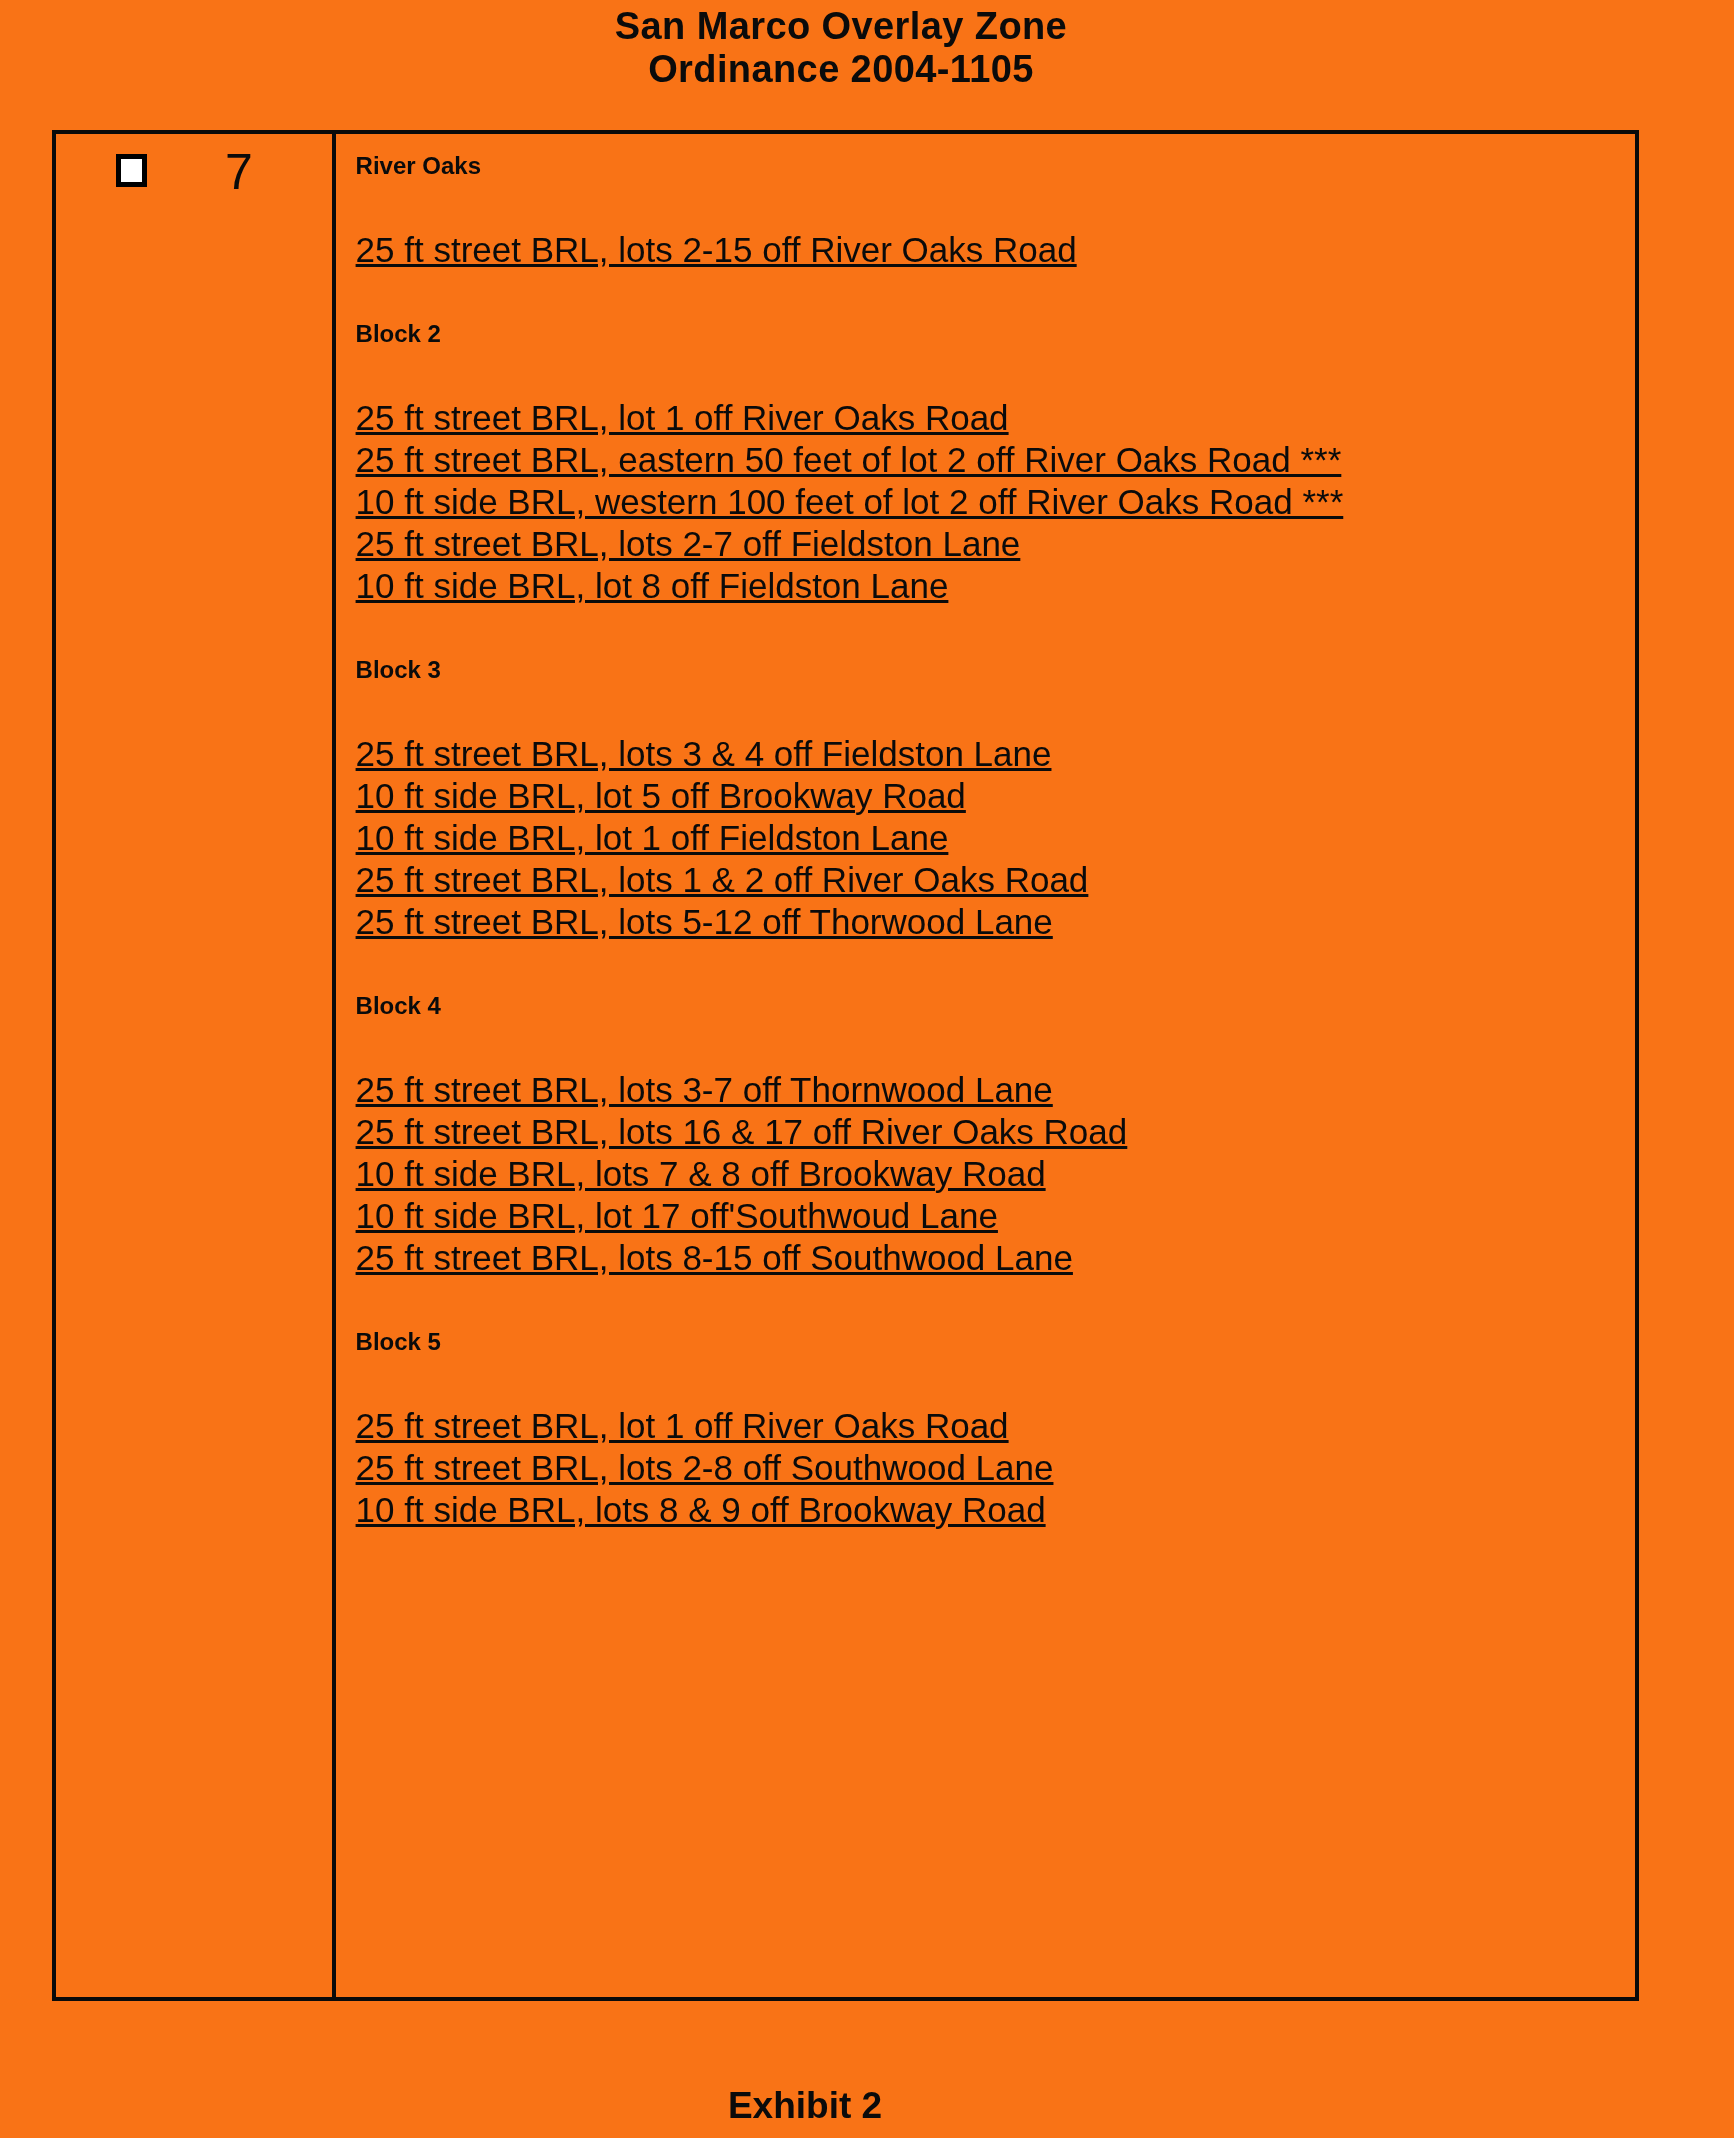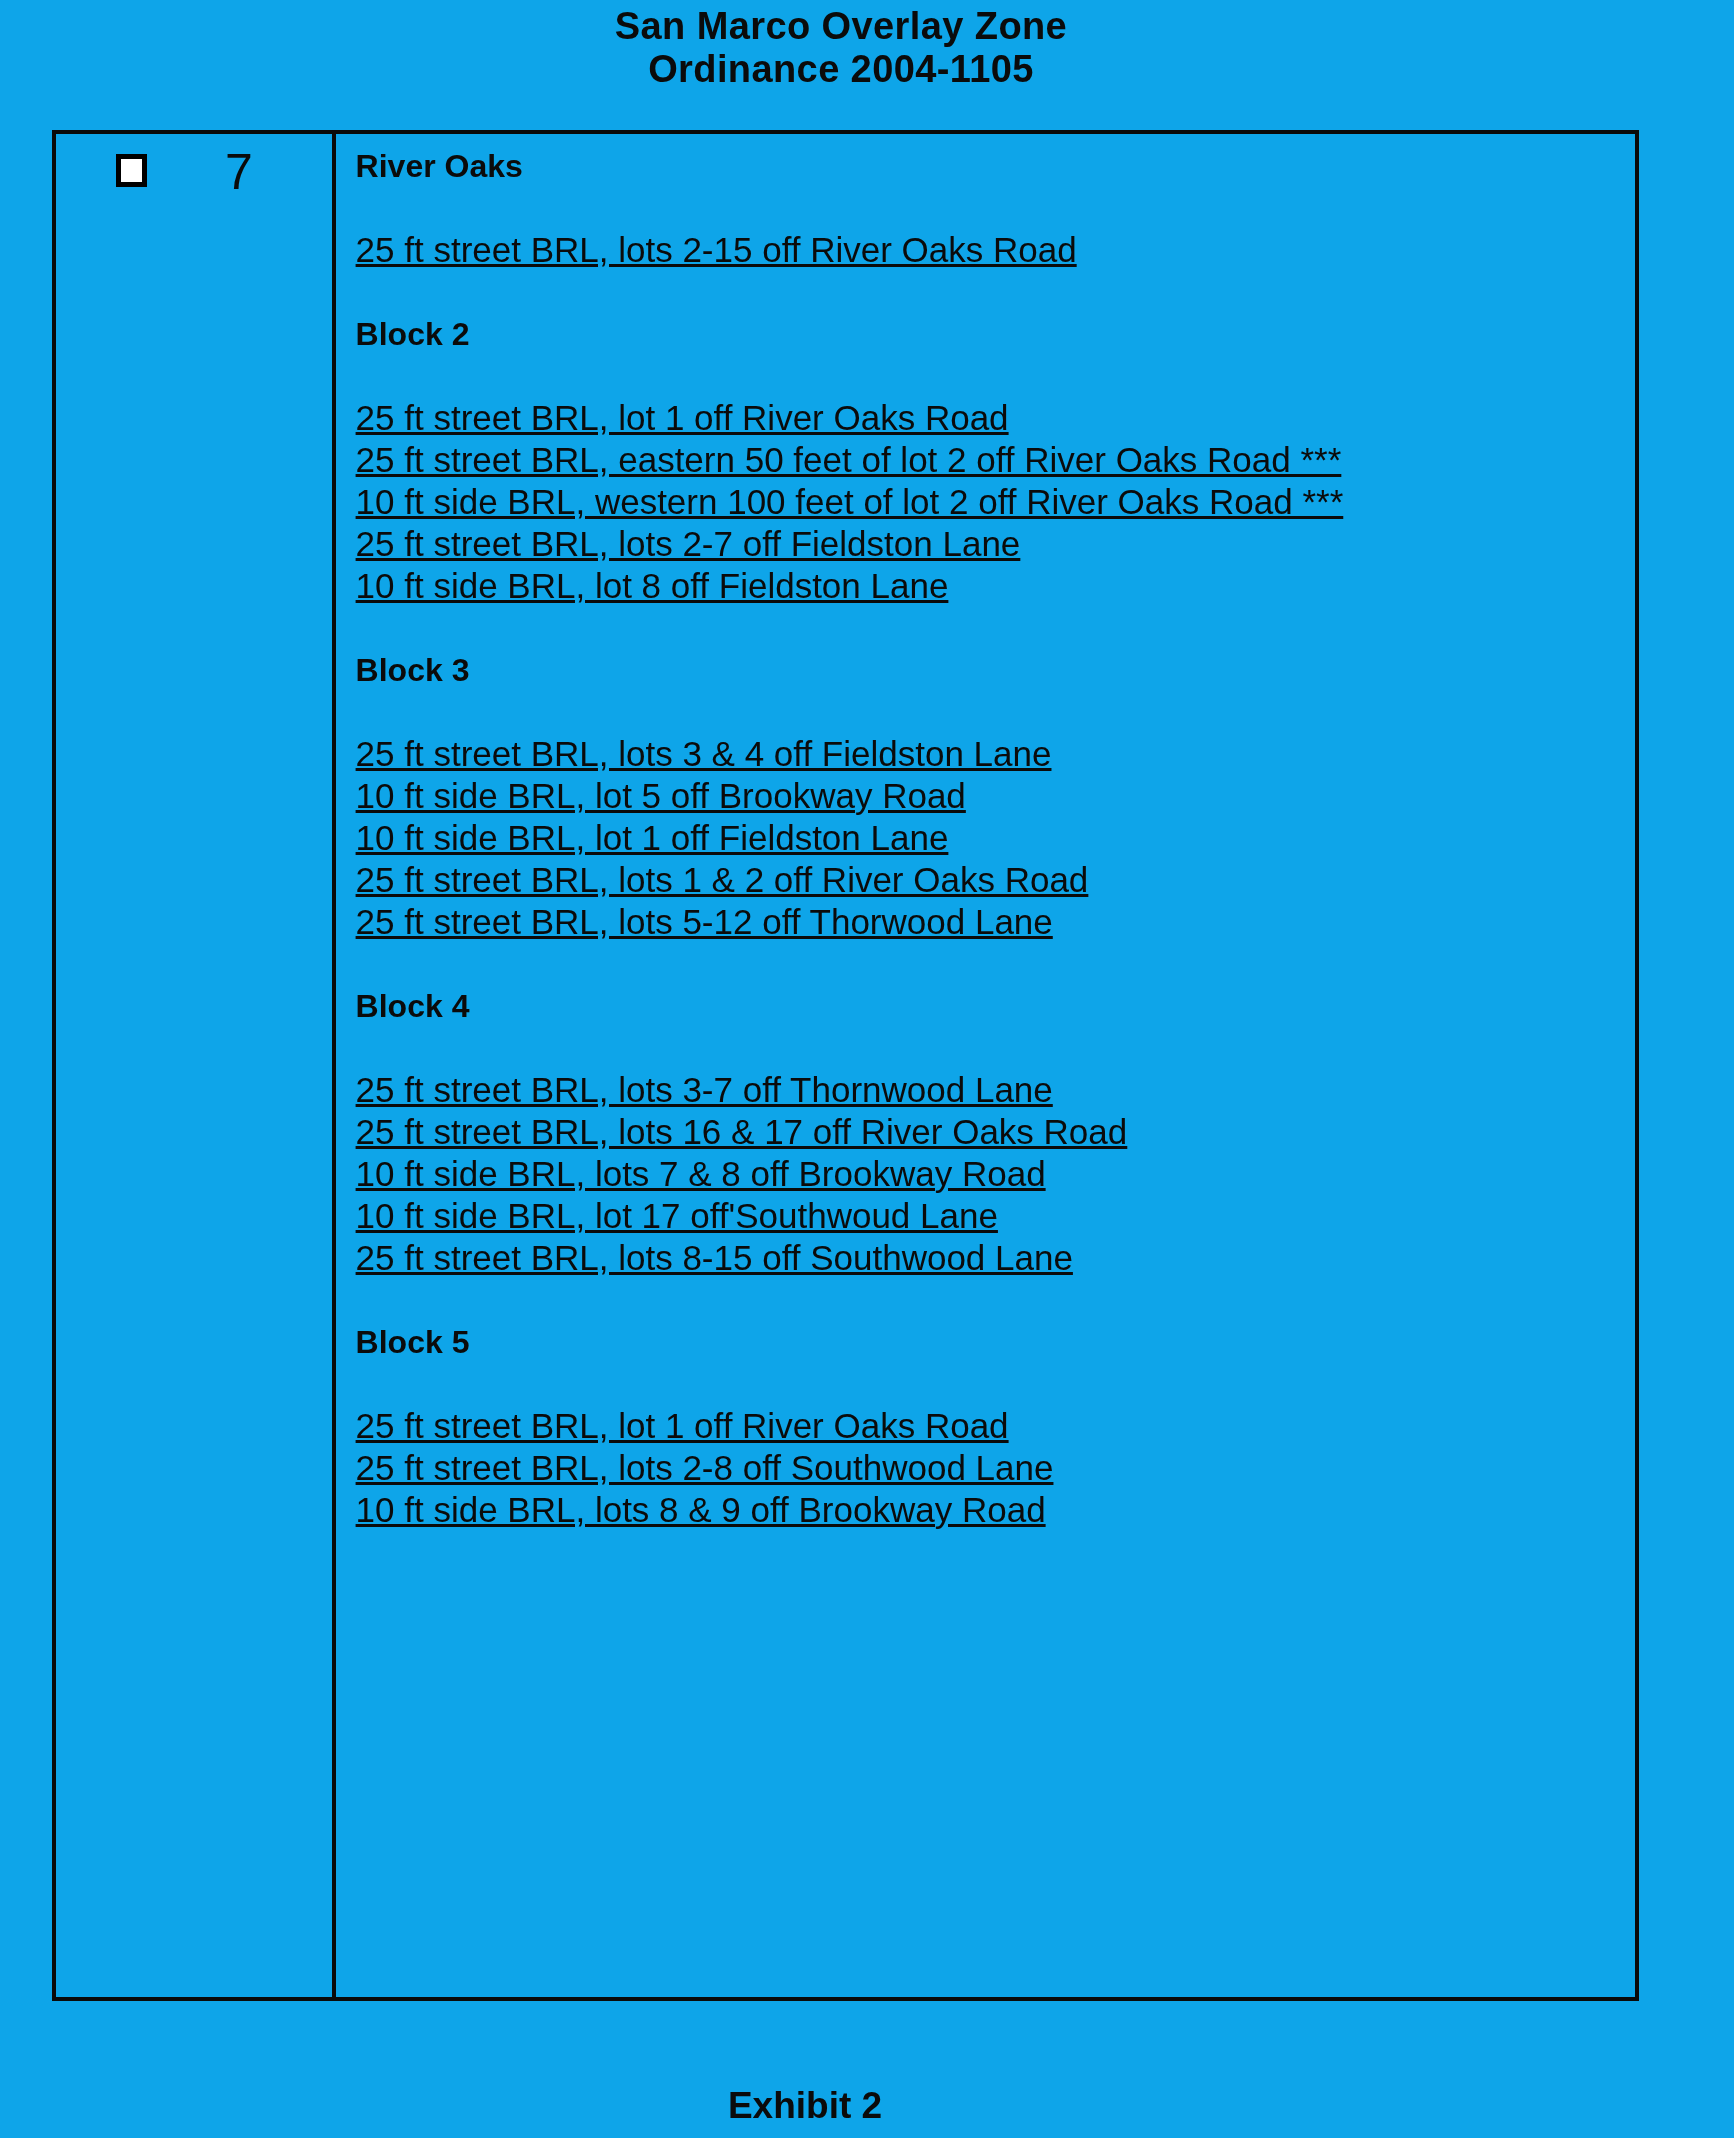--- a/index.html
+++ b/index.html
@@ -4,21 +4,21 @@
 <style>
   html, body {
     margin: 0;
     padding: 0;
     background: #ffffff;
   }
   .page {
     position: relative;
     width: 1734px;
     height: 2139px;
-    background: #0ea5e9;
+    background: #f97316;
     font-family: "Liberation Sans", sans-serif;
     color: #0b0b0b;
     overflow: hidden;
   }
 
   
   .doc-title {
     position: absolute;
     top: 5.3px;
     left: 0;
@@ -71,21 +71,21 @@
     flex: 1 1 auto;
     padding: 10.7px 16px 0 19.6px;
     font-size: 35px;
     line-height: 42px;
   }
 
   
   .section { margin: 0 0 42px 0; }
   .section.no-lines { margin-bottom: 0; }
   .heading {
-    font-size: 32px;
+    font-size: 24px;
     font-weight: bold;
     margin: 0 0 42px 0;
     line-height: 42px;
   }
   .line {
     margin: 0;
     white-space: nowrap;
     text-decoration: underline;
   }
 

